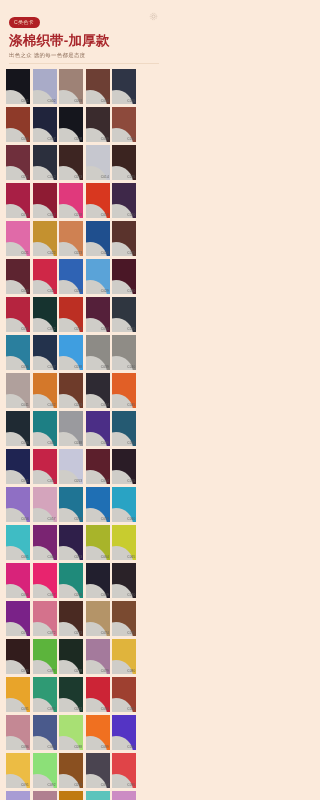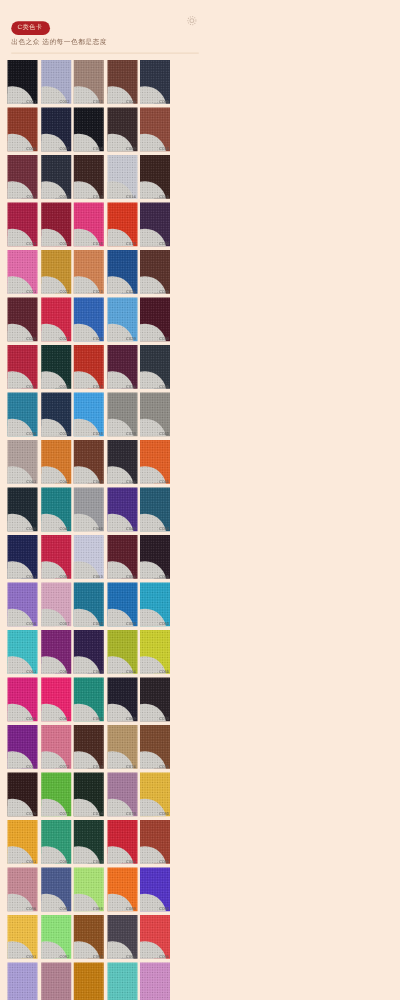--- a/index.html
+++ b/index.html
@@ -116,20 +116,21 @@
   <div class="header">
     <span class="badge">C类色卡</span>
 
     <span class="gear-icon">
       <svg viewBox="0 0 24 24" fill="none" stroke="#a08875" stroke-width="2.2">
         <circle cx="12" cy="12" r="4.2"></circle>
         <circle cx="12" cy="12" r="8.6" stroke-dasharray="2.4 2.6"></circle>
       </svg>
     </span>
 
+    <div class="title">涤棉织带-加厚款</div>
     <div class="subtitle">出色之众 选的每一色都是态度</div>
   </div>
 
   <div class="divider"></div>
 
   <div class="grid" id="swatch-grid">
       <div class="swatch" style="background: rgb(21, 21, 28);">
         <span class="notch"></span>
         <span class="notch2"></span>
         <span class="tex"></span>

